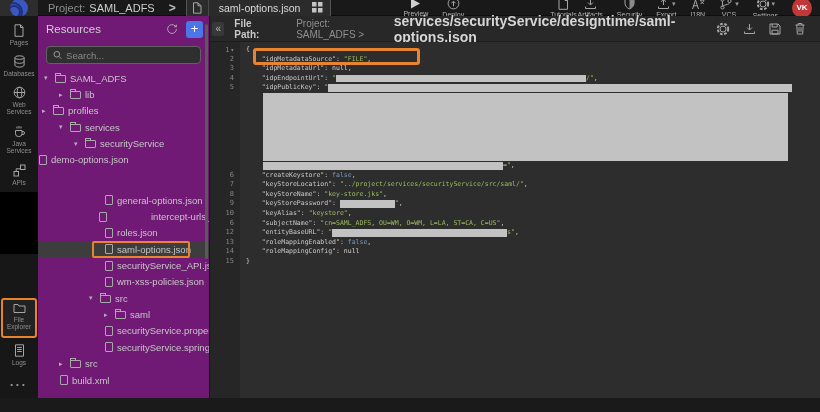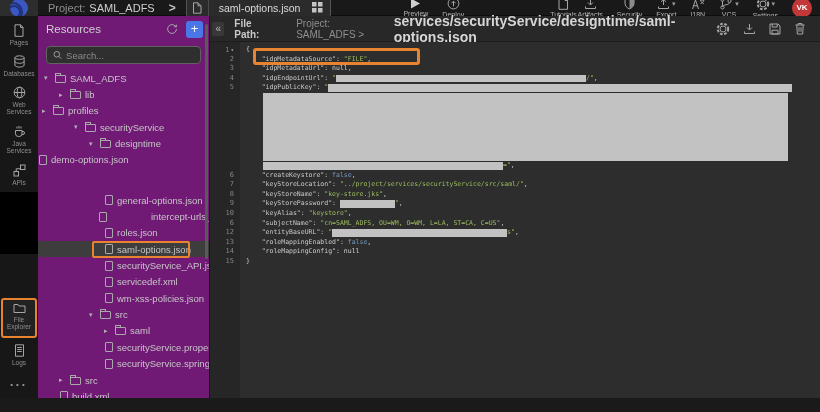--- a/index.html
+++ b/index.html
@@ -282,30 +282,30 @@
         <div class="trow" style="padding-left: 21px;">
           <span class="arrow">▸</span>
           <span class="ticon folder"></span>
           <span class="tlabel">lib</span>
         </div>
         <div class="trow" style="padding-left: 4px;">
           <span class="arrow">▸</span>
           <span class="ticon folder"></span>
           <span class="tlabel">profiles</span>
         </div>
+        <div class="trow" style="padding-left: 21px;">
+          <span class="arrow">▾</span>
+          <span class="ticon folder"></span>
+          <span class="tlabel">services</span>
+        </div>
         <div class="trow" style="padding-left: 36px;">
           <span class="arrow">▾</span>
           <span class="ticon folder"></span>
           <span class="tlabel">securityService</span>
         </div>
-        <div class="trow" style="padding-left: 51px;">
-          <span class="arrow">▾</span>
-          <span class="ticon folder"></span>
-          <span class="tlabel">designtime</span>
-        </div>
         <div class="trow" style="">
           <span class="ticon file"></span>
           <span class="tlabel">demo-options.json</span>
         </div>
         <div class="trow" style="padding-left: 66px; margin-top: 24px;">
           <span class="ticon file"></span>
           <span class="tlabel">general-options.json</span>
         </div>
         <div class="trow" style="padding-left: 60px; gap: 40px;">
           <span class="ticon file"></span>
@@ -315,24 +315,20 @@
           <span class="ticon file"></span>
           <span class="tlabel">roles.json</span>
         </div>
         <div class="trow sel" style="padding-left: 66px;">
           <span class="ticon file"></span>
           <span class="tlabel">saml-options.json</span>
         </div>
         <div class="trow" style="padding-left: 66px;">
           <span class="ticon file"></span>
           <span class="tlabel">securityService_API.json</span>
-        </div>
-        <div class="trow" style="padding-left: 66px;">
-          <span class="ticon file"></span>
-          <span class="tlabel">servicedef.xml</span>
         </div>
         <div class="trow" style="padding-left: 66px;">
           <span class="ticon file"></span>
           <span class="tlabel">wm-xss-policies.json</span>
         </div>
         <div class="trow" style="padding-left: 51px;">
           <span class="arrow">▾</span>
           <span class="ticon folder"></span>
           <span class="tlabel">src</span>
         </div>

